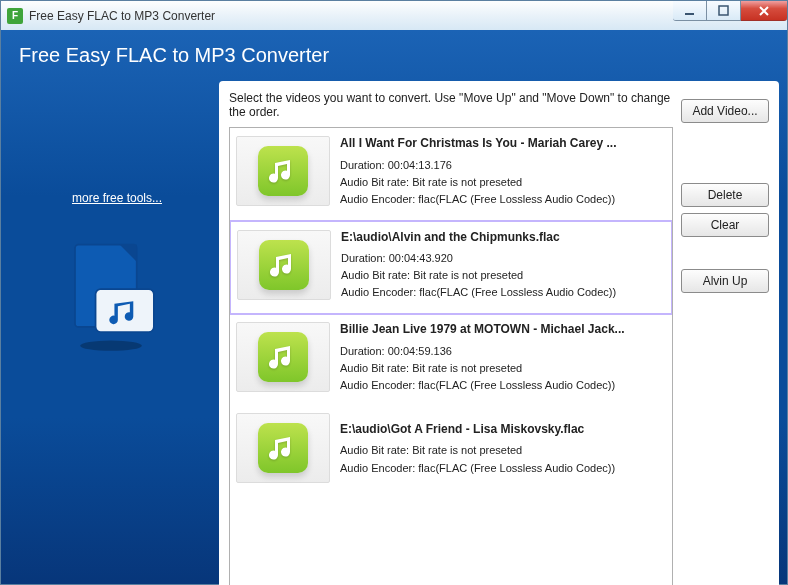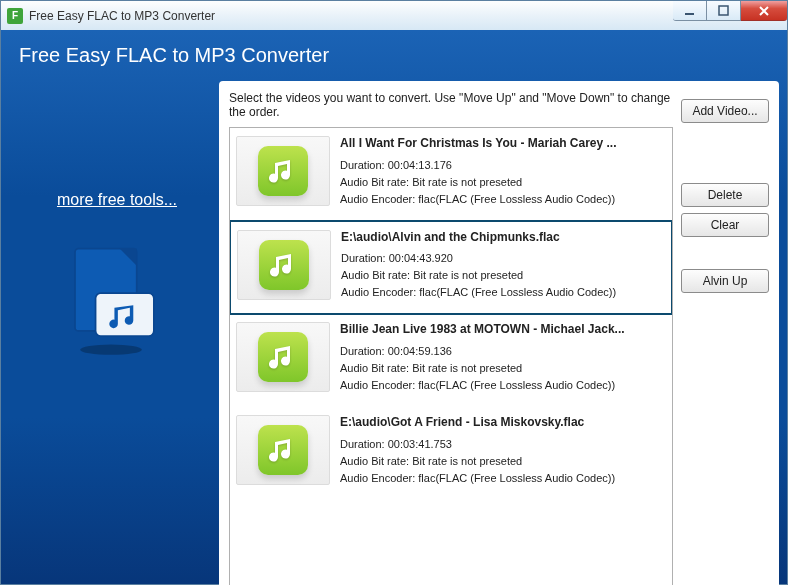--- a/index.html
+++ b/index.html
@@ -42,21 +42,21 @@
   }
   .header h1 { color: #fff; font-size: 20px; font-weight: normal; }
 
   .content-row { display: flex; gap: 6px; padding: 0 4px; }
   .sidebar {
     width: 204px; min-width:204px;
     display:flex; flex-direction:column; align-items:center;
     padding-top: 110px;
     gap: 26px;
   }
-  .more-link { color: #fff; font-size: 16px; text-decoration: underline; cursor:pointer;padding-left:12px; }
+  .more-link { color: #fff; font-size: 12px; text-decoration: underline; cursor:pointer;padding-left:12px; }
   .sidebar-illustration {
     width: 120px; height: 130px; position:relative;
     display:flex; align-items:center; justify-content:center;
   }
 
   .main-panel {
     flex:1;
     background: #fff;
     border-radius: 4px;
     padding: 10px 10px 8px 10px;
@@ -69,21 +69,21 @@
     height: 496px;
     overflow:auto;
   }
   .file-item {
     display:flex; align-items:center;
     padding: 6px 8px 12px 6px;
     gap: 10px;
     border-bottom: 1px solid transparent;
   }
   .file-item.selected {
-    border: 2px solid #0c4a6e;
+    border: 2px solid #c4b5fd;
     margin: -1px;
   }
   .thumb {
     width: 94px; height: 70px;
     background: linear-gradient(#f8f8f8,#ececec);
     border: 1px solid #dcdcdc; border-radius:2px;
     display:flex; align-items:center; justify-content:center;
   }
   .note-icon {
     width: 50px; height: 50px; border-radius:10px;
@@ -206,37 +206,36 @@
             </div>
             <div class="file-item">
               <div class="thumb">
                 <div class="note-icon">
                   <svg width="34" height="34" viewBox="0 0 34 34">
                     <path d="M24 6 v15 a4.5 4.5 0 1 1 -3 -4.2 V10 l-9 2 v12 a4.5 4.5 0 1 1 -3 -4.2 V9 z" fill="#fff"></path>
                   </svg>
                 </div>
               </div>
               <div class="meta">
-                <div class="fname">Billie Jean Live 1983 at MOTOWN - Michael Jack...</div>
+                <div class="fname">Billie Jean Live 1979 at MOTOWN - Michael Jack...</div>
                 <div>Duration: 00:04:59.136</div>
                 <div>Audio Bit rate: Bit rate is not preseted</div>
                 <div>Audio Encoder: flac(FLAC (Free Lossless Audio Codec))</div>
               </div>
             </div>
             <div class="file-item">
               <div class="thumb">
                 <div class="note-icon">
                   <svg width="34" height="34" viewBox="0 0 34 34">
                     <path d="M24 6 v15 a4.5 4.5 0 1 1 -3 -4.2 V10 l-9 2 v12 a4.5 4.5 0 1 1 -3 -4.2 V9 z" fill="#fff"></path>
                   </svg>
                 </div>
               </div>
               <div class="meta">
                 <div class="fname">E:\audio\Got A Friend - Lisa Miskovsky.flac</div>
-                <div>Duration: 00:03:41.753</div>
                 <div>Audio Bit rate: Bit rate is not preseted</div>
                 <div>Audio Encoder: flac(FLAC (Free Lossless Audio Codec))</div>
               </div>
             </div>
           </div>
       </div>
 
       <div class="btn-col">
         <button class="win-btn">Add Video...</button>
         <div class="spacer-sm"></div>

